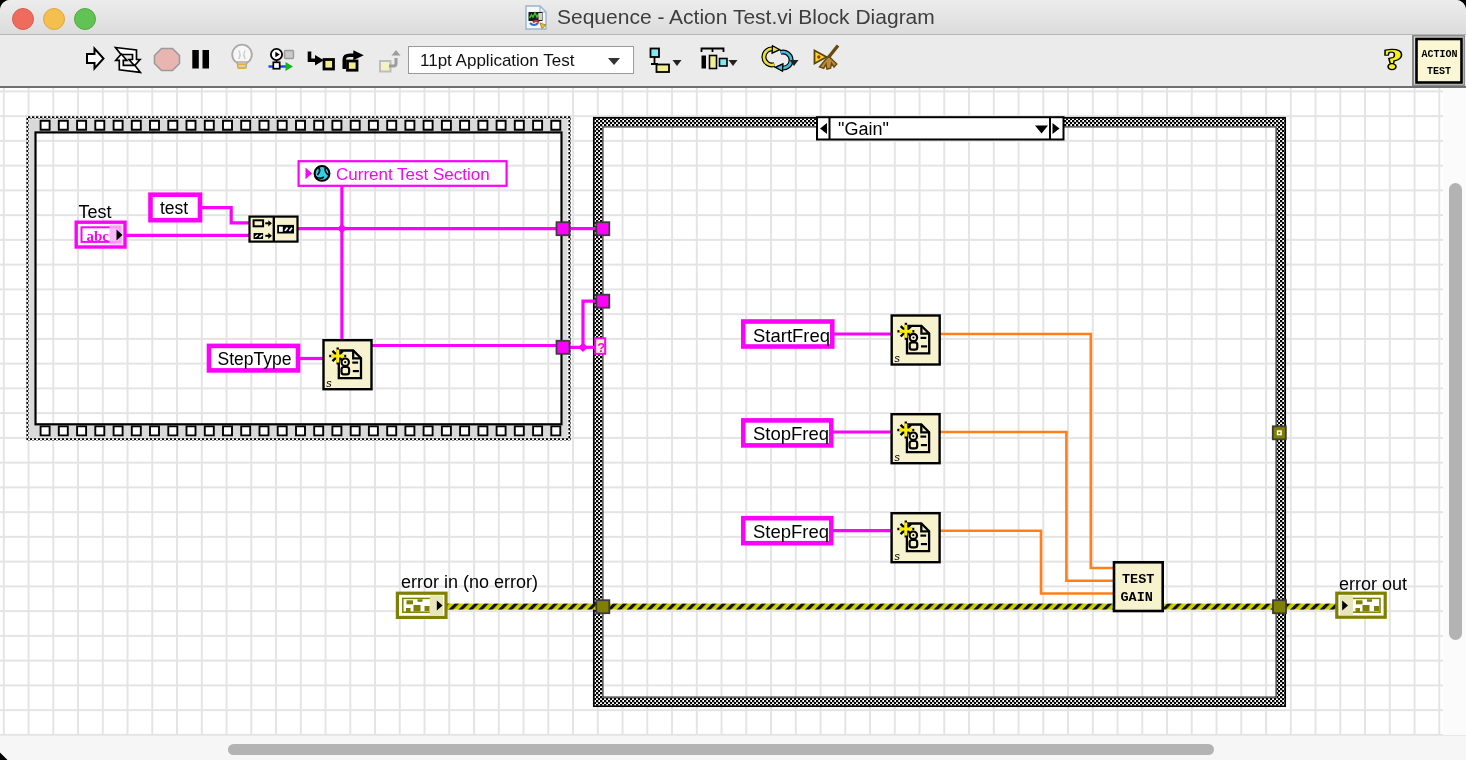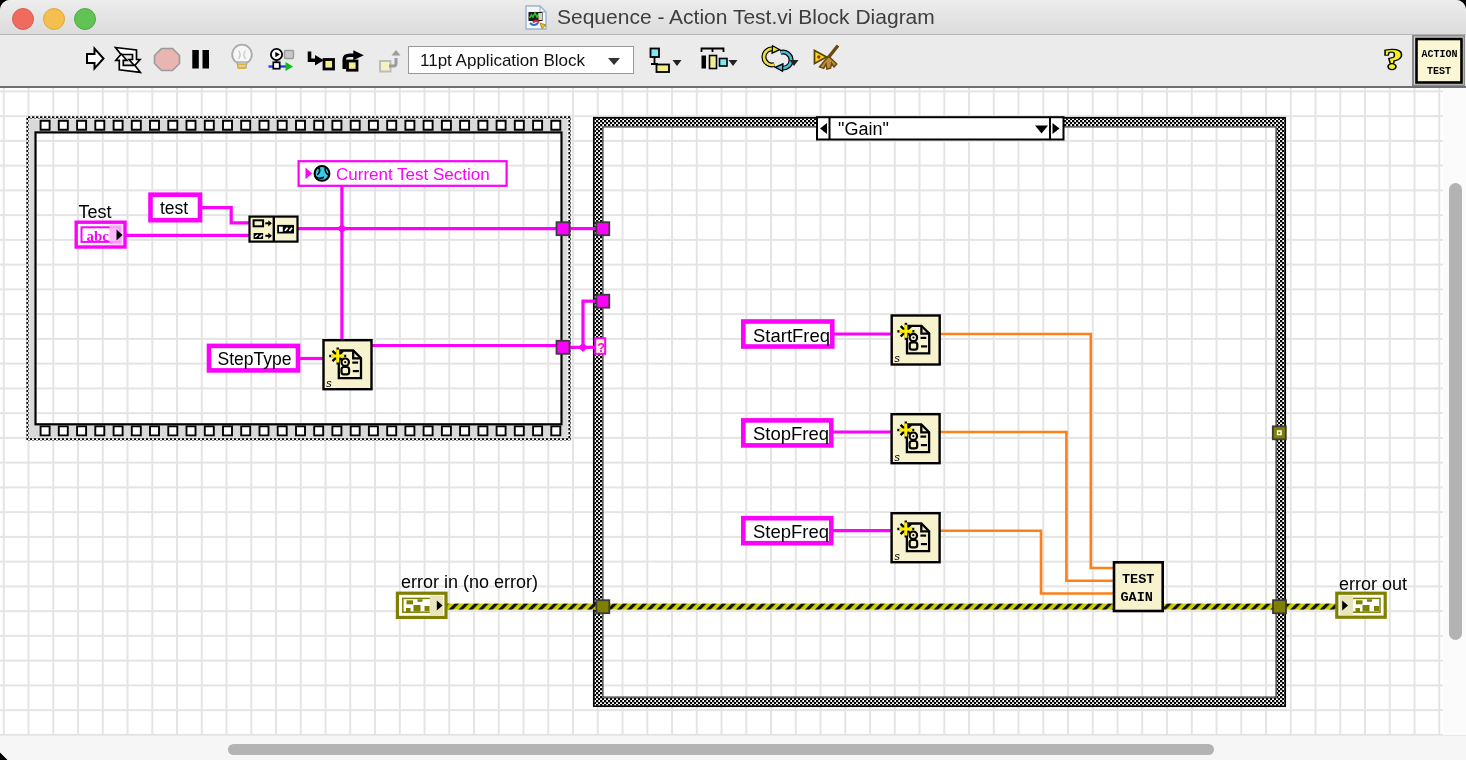--- a/index.html
+++ b/index.html
@@ -124,21 +124,21 @@
         </g>
 <g>
           <rect x="1412" y="0" width="53" height="51" fill="#8a8a8a"></rect>
 <rect x="1414" y="1.5" width="49.5" height="48" fill="#d9d9d9"></rect>
 <rect x="1416.5" y="4" width="45" height="43.5" fill="#fbf7d5" stroke="#000" stroke-width="2.6"></rect>
 <text x="1421.5" y="21.5" font-size="10" font-weight="bold" font-family="Liberation Mono, monospace" fill="#000">ACTION</text>
 <text x="1427" y="38.5" font-size="10" font-weight="bold" font-family="Liberation Mono, monospace" fill="#000">TEST</text>
         </g>
 </svg>
     <div id="fontbox">
-        <span>11pt Application Block</span>
+        <span>11pt Application Test</span>
         <div id="fonttri"></div>
       </div>
   </div>
   <div id="diagram">
     <div id="gridzone"></div>
     <div id="vtrack"></div>
       <div id="vthumb"></div>
     <div id="hstrip"></div>
       <div id="hthumb"></div>
     <svg id="dsvg" width="1466" height="672">

